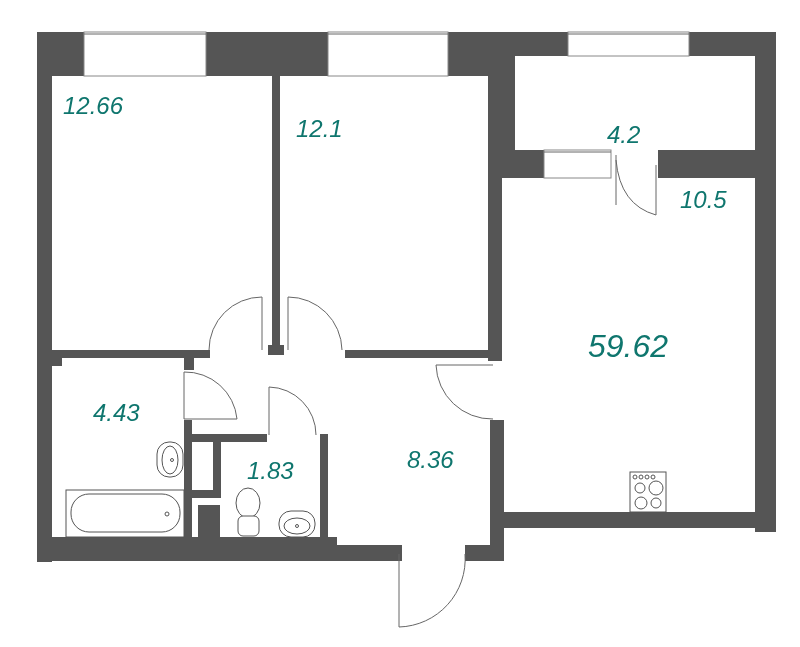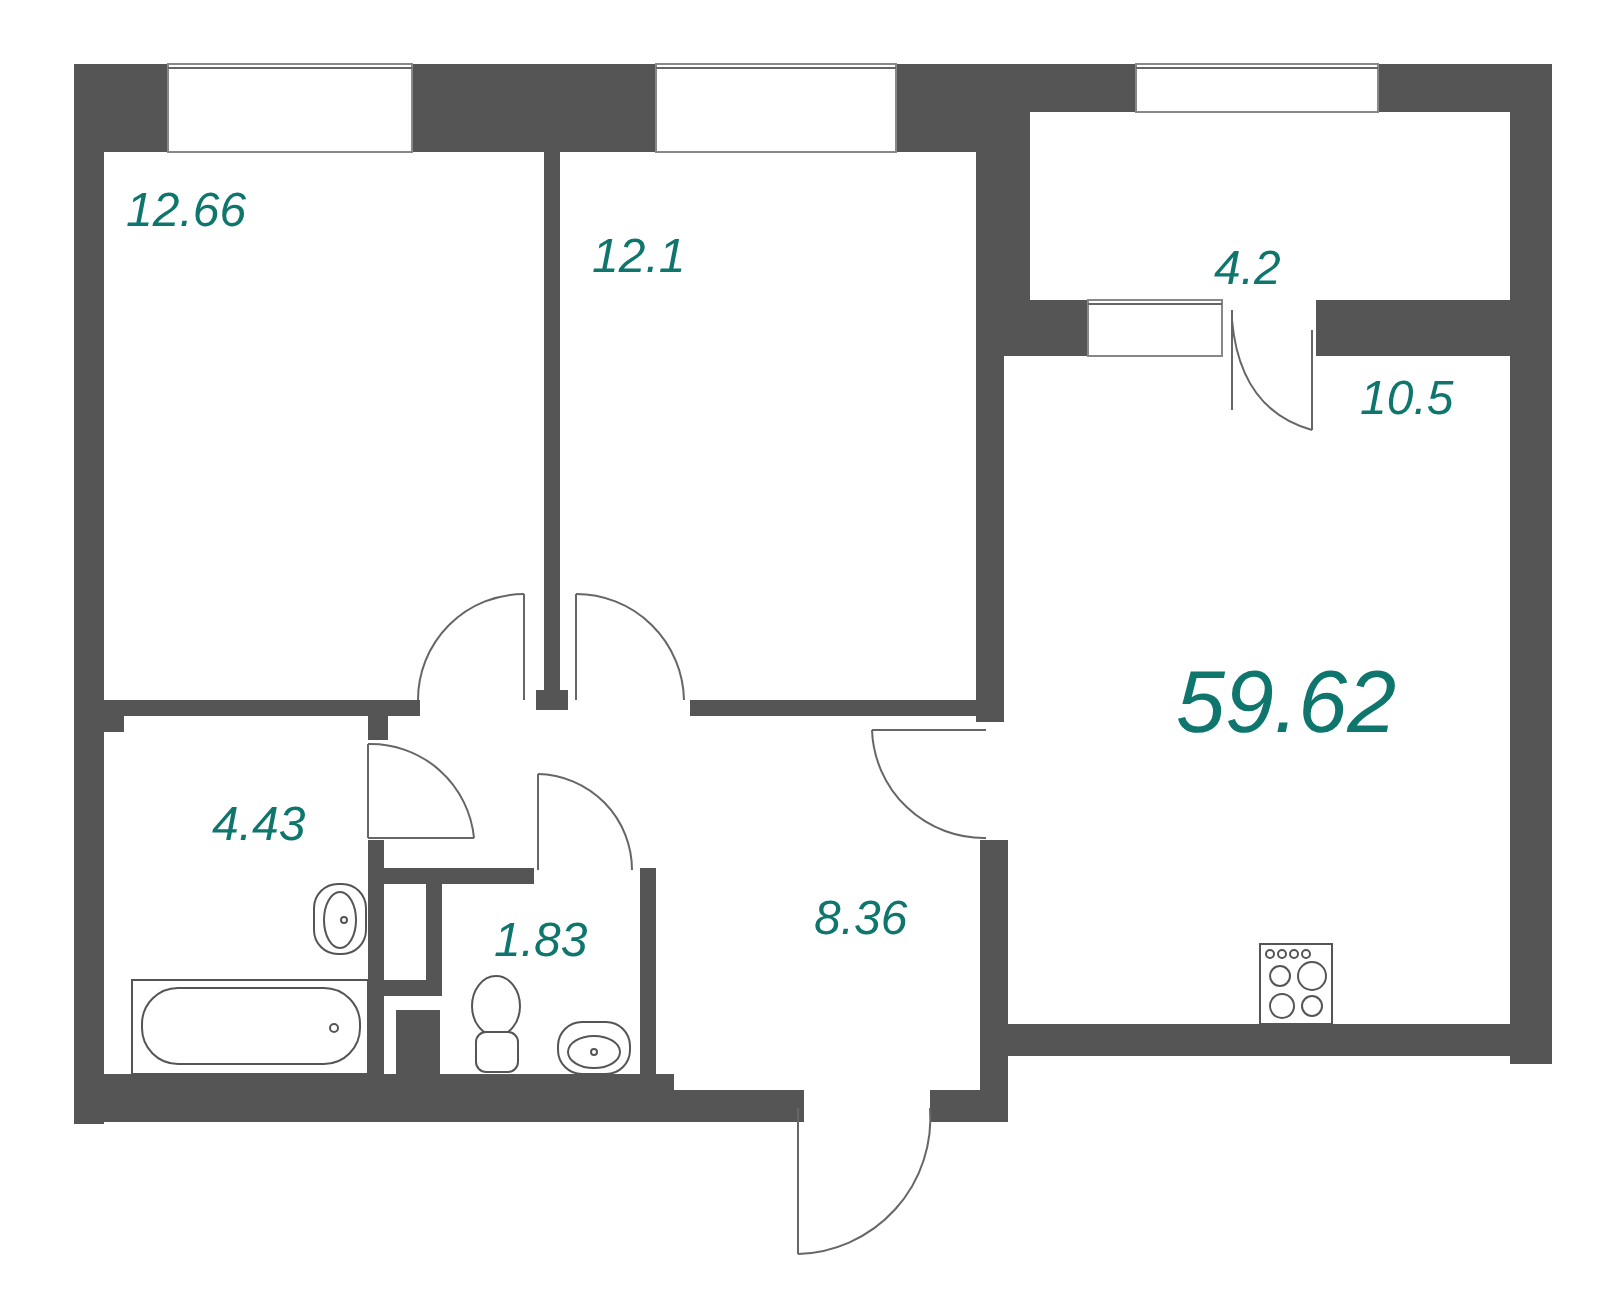--- a/index.html
+++ b/index.html
@@ -12,21 +12,21 @@
   .lbl {
     position: absolute;
     font-family: "Liberation Sans", sans-serif;
     font-style: italic;
     color: #0f766e;
     font-size: 24px;
     line-height: 1;
     white-space: nowrap;
     text-align: center;
   }
-  .lbl.big { font-size: 44px; }
+  .lbl.big { font-size: 32px; }
 </style>
 </head>
 <body>
 
 <svg id="plan" viewBox="0 0 800 647" xmlns="http://www.w3.org/2000/svg">
 
   <g>
 
     <rect class="wall" x="37" y="32" width="47" height="44"></rect>
     <rect class="wall" x="206" y="32" width="122" height="44"></rect>
@@ -134,15 +134,15 @@
     <circle class="fix" cx="641" cy="503" r="6"></circle>
     <circle class="fix" cx="656" cy="503" r="5"></circle>
   </g>
 </svg>
 
 <div class="lbl" style="left:63px; top:94px;">12.66</div>
 <div class="lbl" style="left:296px; top:94px;margin-top:23px;">12.1</div>
 <div class="lbl" style="left:607px; top:94px;margin-top:29px;">4.2</div>
 <div class="lbl" style="left:680px; top:188px;">10.5</div>
 <div class="lbl big" style="left:588px; top:330px;">59.62</div>
-<div class="lbl" style="left:106px; top:401px;font-style:italic;">4.43</div>
+<div class="lbl" style="left:93px; top:401px;font-style:italic;">4.43</div>
 <div class="lbl" style="left:247px; top:459px;">1.83</div>
 <div class="lbl" style="left:383px; top:448px;margin-left:24px;">8.36</div>
 
 </body></html>

